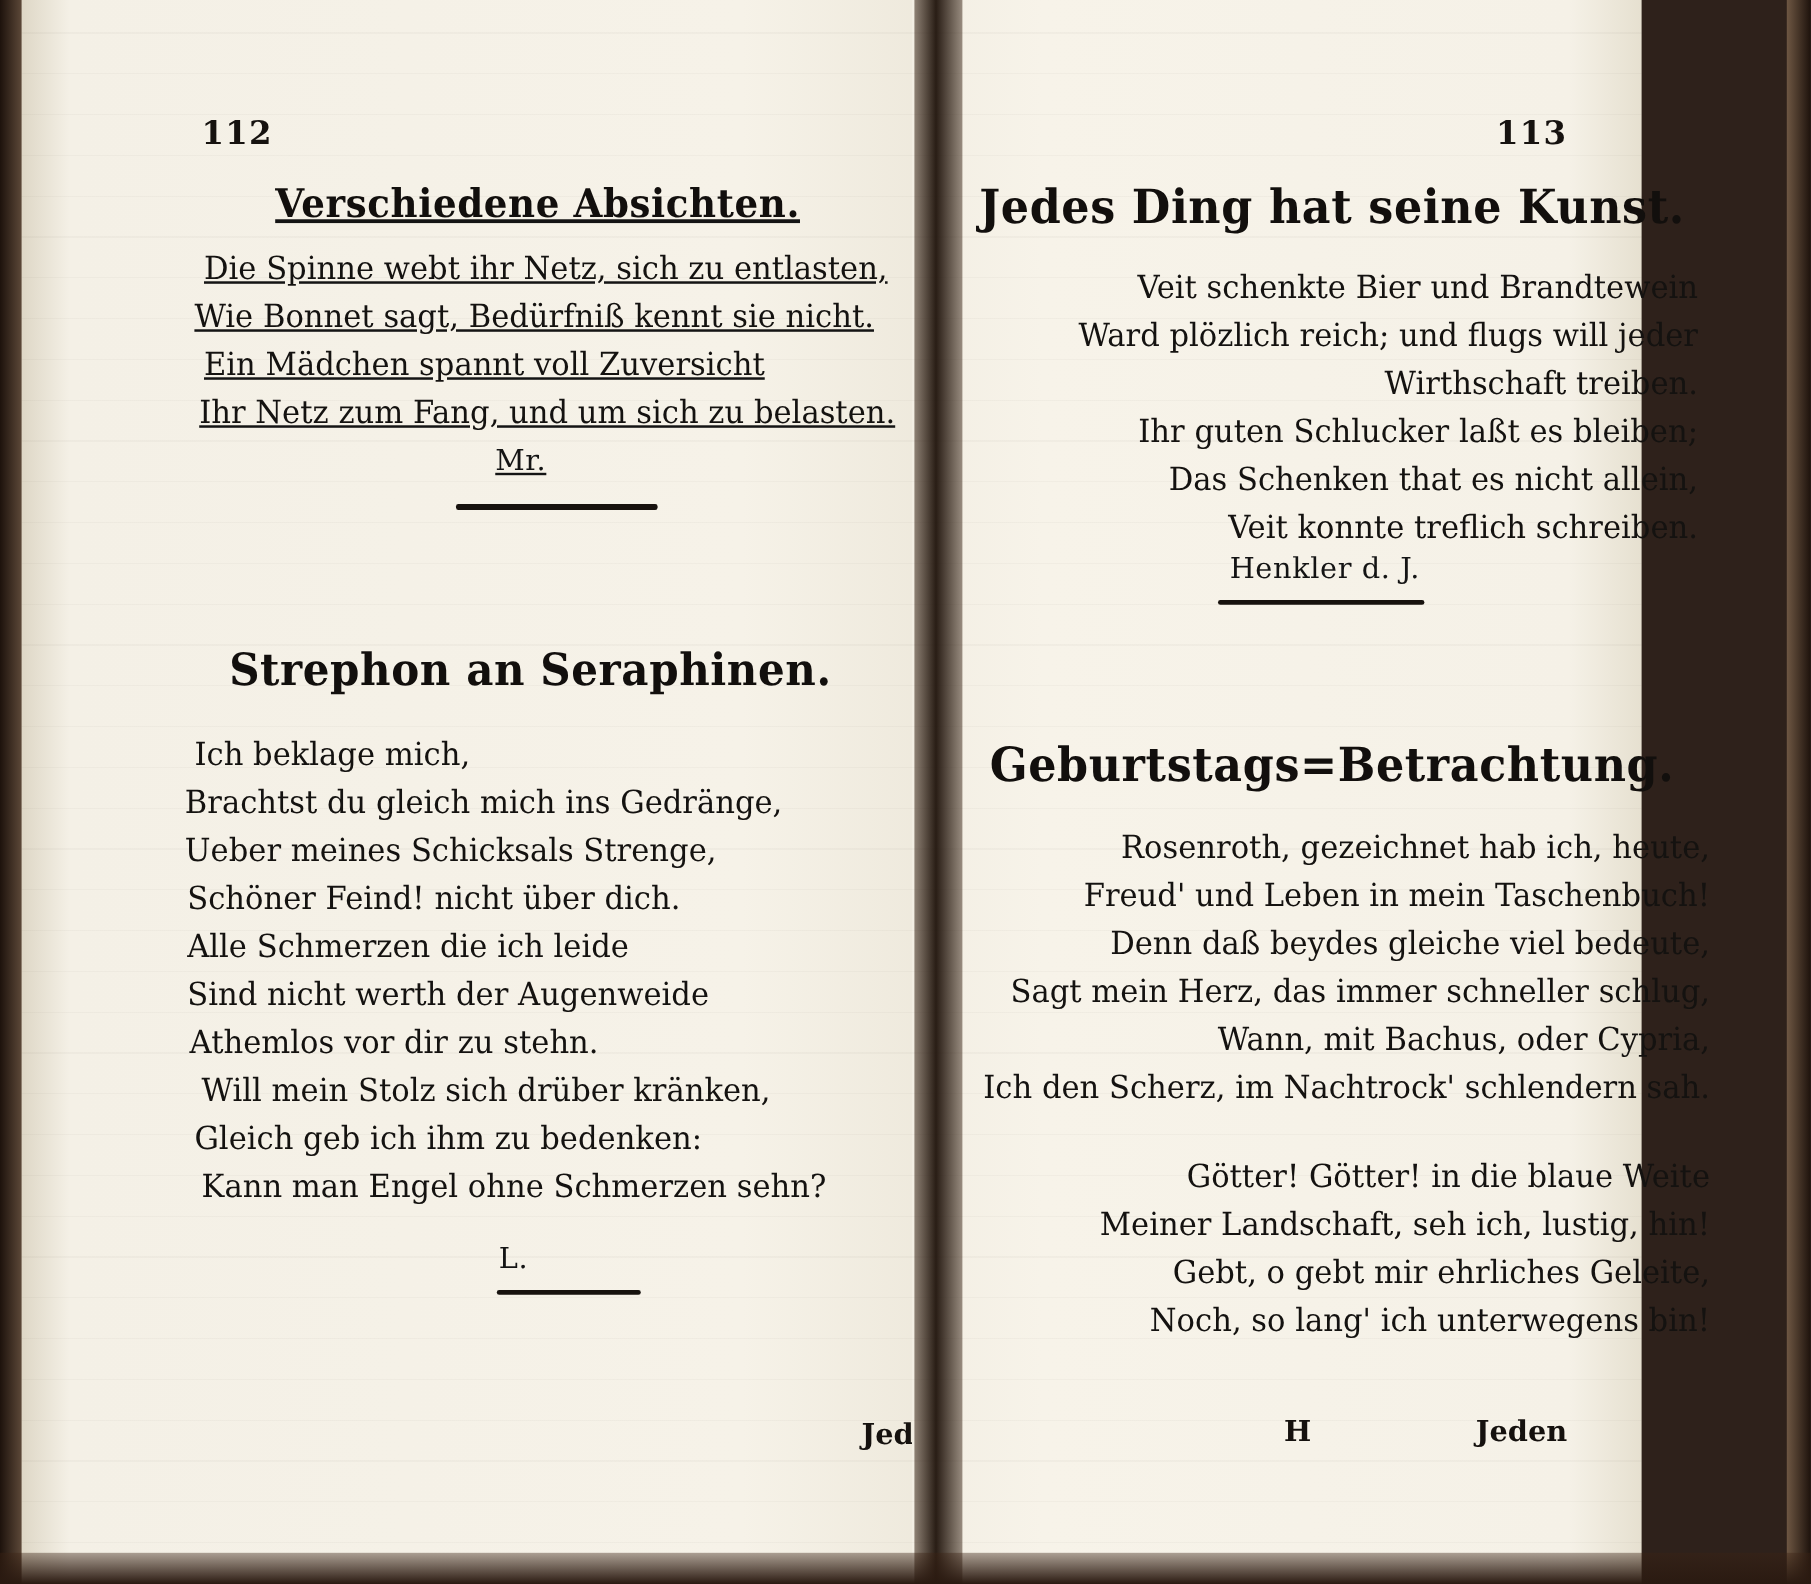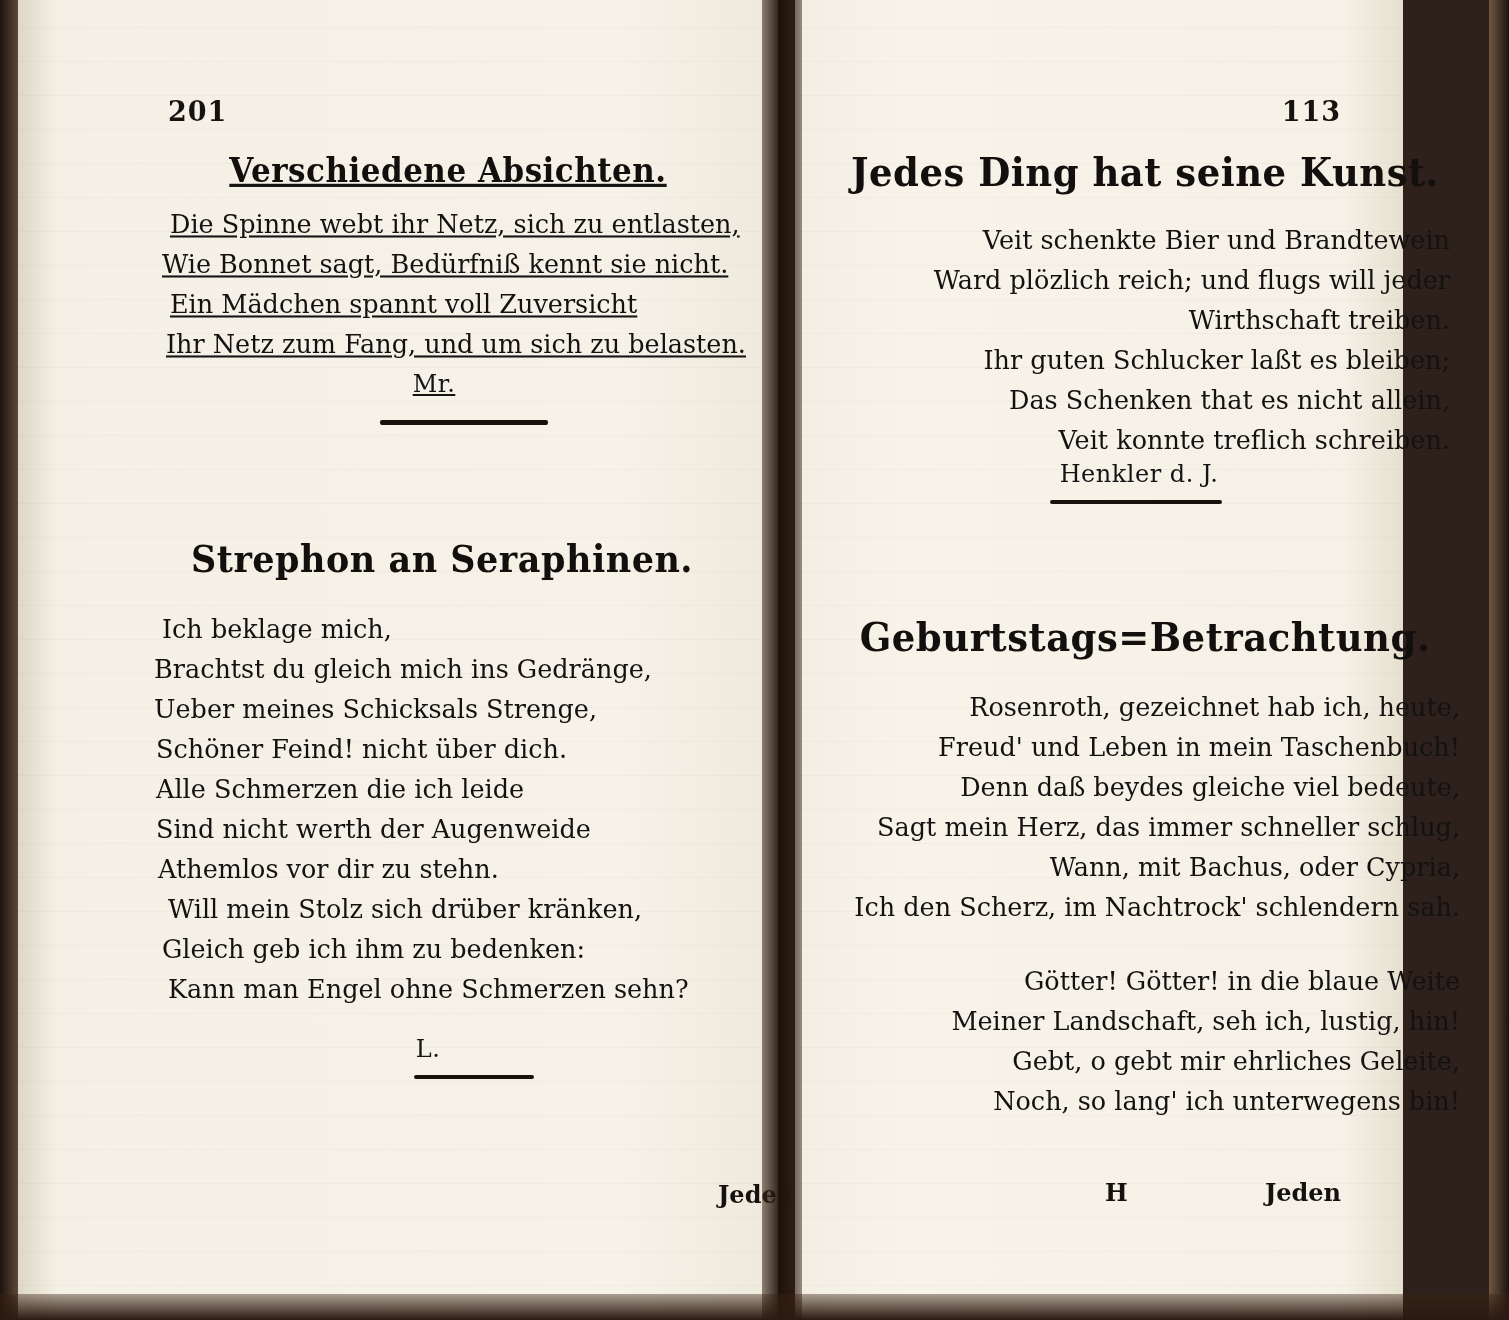--- a/index.html
+++ b/index.html
@@ -23,21 +23,21 @@
     height: 1320px;
     background: #f3efe4;
   }
   .leaf.left {
     left: 18px;
     width: 760px;
     background:
       linear-gradient(to right, #ded7c6 0px, #f4f0e6 40px, #f6f2e8 600px, #eee9dc 760px);
   }
   .leaf.right {
-    left: 795px;
+    left: 760px;
     width: 608px;
     background:
       linear-gradient(to left, #e6e0d0 0px, #f5f1e7 60px, #f7f3e9 500px, #efeade 700px);
   }
   
   .gutter {
     position: absolute;
     top: 0;
     left: 762px;
     width: 40px;
@@ -150,21 +150,21 @@
 <body>
 
 <div id="page">
 
   <div class="edge-left"></div>
   <div class="edge-right"></div>
 
   <div class="leaf left">
     <div class="showthrough"></div>
 
-    <div class="folio left">201</div>
+    <div class="folio left">112</div>
 
     <div class="block" style="left:130px; top:152px; width:600px;text-decoration:underline;">
       <div class="poem-title fraktur">Verschiedene Absichten.</div>
       <div class="line" style="padding-left:22px;">Die Spinne webt ihr Netz,  sich zu entlasten,</div>
       <div class="line" style="padding-left:14px;">Wie Bonnet sagt, Bedürfniß kennt sie nicht.</div>
       <div class="line" style="padding-left:22px;">Ein Mädchen spannt voll Zuversicht</div>
       <div class="line" style="padding-left:18px;">Ihr Netz zum Fang, und um sich zu belasten.</div>
       <div class="attrib" style="padding-right:28px;">Mr.</div>
       <div class="rule" style="width:168px; margin-left:232px;"></div>
     </div>

